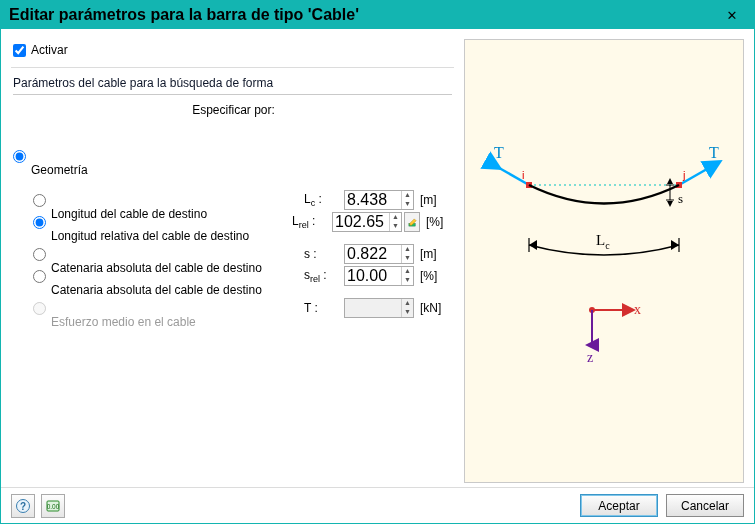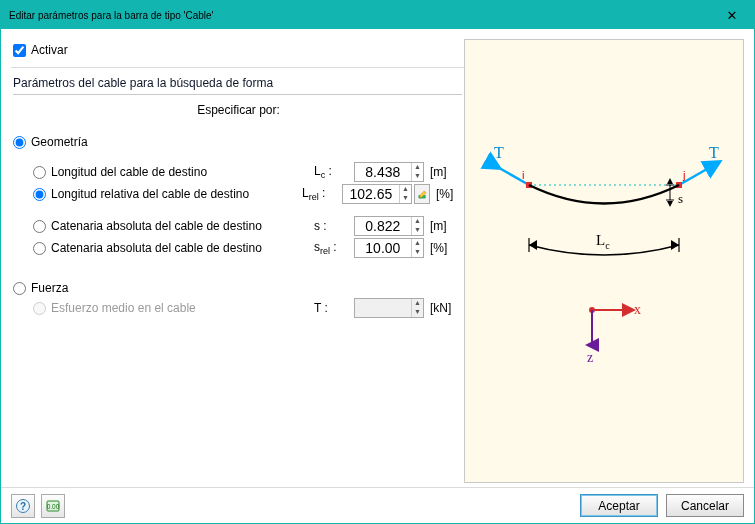--- a/index.html
+++ b/index.html
@@ -1,40 +1,40 @@
 <!DOCTYPE html>
 <html><head>
 <meta charset="utf-8">
 <style>
   * { box-sizing: border-box; }
   body { margin:0; font-family:"Segoe UI",Tahoma,sans-serif; font-size:12px; color:#000; background:#fff; }
   .window { width:755px; height:524px; border:1px solid #13b5b1; display:flex; flex-direction:column; }
   .titlebar { height:28px; background:#13b5b1; color:#000; display:flex; align-items:center; padding:0 8px; }
-  .titlebar .title { flex:1; font-size:10px; }
+  .titlebar .title { flex:1; font-size:16px;font-weight:bold; }
   .titlebar .close { width:28px; height:20px; display:flex; align-items:center; justify-content:center; font-family:Arial; font-size:13px; cursor:default; }
   .client { flex:1; background:#fff; display:flex; flex-direction:column; }
-  .body { flex:1; display:flex; padding:10px 10px 4px 10px; }
+  .body { flex:1; display:flex; padding:10px 10px 4px 10px; gap:10px; }
   .left-pane { flex:1; display:flex; flex-direction:column; }
   .right-pane { width:280px; border:1px solid #c9c9c9; background:#fffaea; display:flex; align-items:flex-start; justify-content:center; padding-top:100px; }
   .check-row { display:flex; align-items:center; padding:4px 0 10px 2px; }
   .check-row input { margin:0 5px 0 0; }
   .hr { height:1px; background:#dcdcdc; margin:0; }
   .section-title { color:#0f172a; font-size:12px; padding:8px 0 4px 2px; }
   .section-underline { border-bottom:1px solid #c9c9c9; margin-bottom:6px; margin-left:2px; margin-right:2px; }
   .plain-label { padding:2px 0 6px 2px;text-align:center; }
   .radio-row { display:flex; align-items:center; padding:2px 0 2px 2px; }
   .radio-row input[type=radio] { margin:0 5px 0 0; }
   .radio-row.indent { padding-left:22px; height:22px; }
   .radio-row.major { padding-left:2px; margin-top:10px; }
-  .rlabel { flex:1; }
+  .rlabel { flex:1;margin-top:28px; }
   .rlabel.disabled { color:#9b9b9b; }
   .sym { width:40px; font-family:Arial; }
   .sym sub { font-size:9px; }
   .spin { display:inline-flex; width:70px; height:20px; border:1px solid #aaa; background:#fff; }
-  .spin input { border:none; width:100%; text-align:center; padding:0 2px; font-size:14px; outline:none; }
+  .spin input { border:none; width:100%; text-align:left; padding:0 2px; font-size:16px; outline:none; }
   .spin.disabled { background:#f0f0f0; }
   .spin.disabled input { background:#f0f0f0; color:#888; }
   .spin .arrows { width:15px; display:flex; flex-direction:column; border-left:1px solid #ccc; }
   .spin .arrows div { flex:1; font-size:7px; text-align:center; line-height:8px; color:#555; cursor:default; }
   .extrabtn { width:16px; height:20px; border:1px solid #aaa; background:#f3f3f3; margin-left:2px; display:flex; align-items:center; justify-content:center; }
   .extrabtn svg { width:9px; height:9px; }
   .unit { width:40px; padding-left:6px; }
   .spacer-row { height:10px; }
   .footer { height:36px; border-top:1px solid #dcdcdc; display:flex; align-items:center; padding:0 10px; }
   .icon-btn { width:24px; height:24px; border:1px solid #aaa; background:linear-gradient(#fdfdfd,#e6e6e6); margin-right:6px; display:flex; align-items:center; justify-content:center; cursor:default; }
@@ -134,24 +134,20 @@
               <span class="arrows">
                 <div>▲</div>
                 <div>▼</div>
               </span>
             </span>
           <span class="unit">[%]</span>
         </div>
 
         <div class="spacer-row"></div>
 
-        <div class="radio-row major">
-          <input type="radio" name="mode" style="">
-          <span class="rlabel">Fuerza</span>
-        </div>
 
         <div class="radio-row indent">
           <input type="radio" name="frc" disabled="" style="">
           <span class="rlabel disabled">Esfuerzo medio en el cable</span>
           <span class="sym"><span>T</span> :</span>
           <span class="spin disabled">
               <input disabled="" value="" style="">
               <span class="arrows">
                 <div>▲</div>
                 <div>▼</div>

